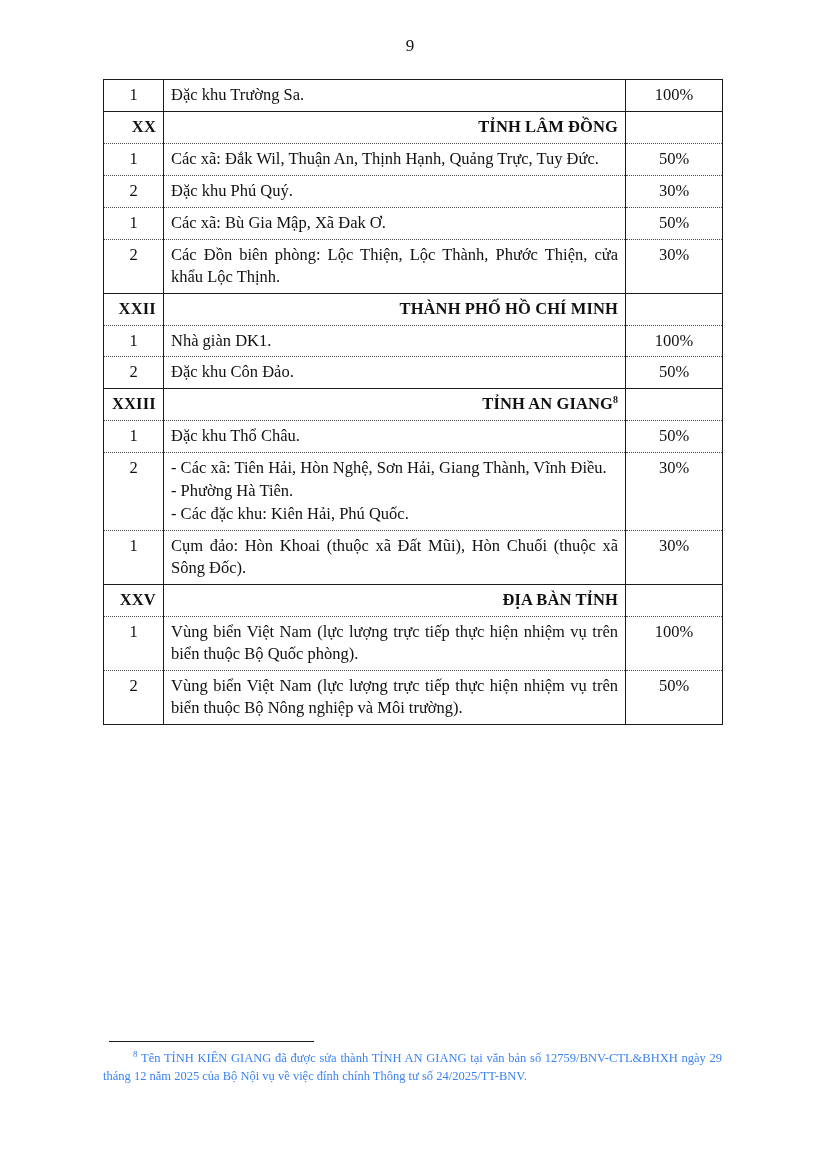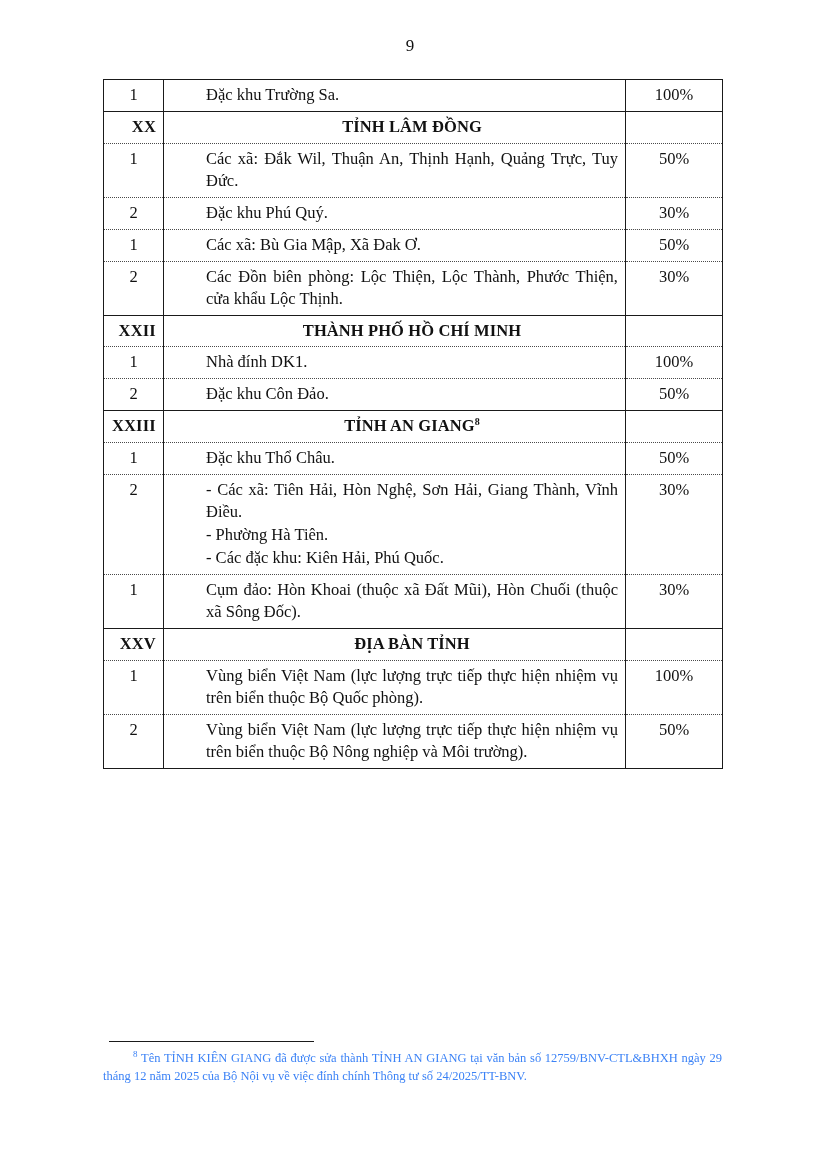--- a/index.html
+++ b/index.html
@@ -81,29 +81,29 @@
     font-weight: bold;
     letter-spacing: 0.2px;
   }
   td.desc {
     text-align: justify;
     text-justify: inter-word;
     hyphens: none;
   }
   td.desc.heading {
     font-weight: bold;
-    text-align: center;
+    text-align: right;
     letter-spacing: 0.1px;
   }
   td.pct {
     text-align: center;
     white-space: nowrap;
   }
 
-  .desc-line { display: block; margin-left: 35px; }
+  .desc-line { display: block; }
   .desc-line + .desc-line { margin-top: 1px; }
 
   sup.fn-marker {
     font-size: 10px;
     vertical-align: super;
     line-height: 0;
     font-weight: bold;
   }
 
   
@@ -193,21 +193,21 @@
           <tr class="sep-solid">
             <td class="idx roman">XXII</td>
             <td class="desc heading">
               <span class="desc-line">THÀNH PHỐ HỒ CHÍ MINH</span>
             </td>
             <td class="pct"></td>
           </tr>
           <tr class="sep-dot">
             <td class="idx">1</td>
             <td class="desc">
-              <span class="desc-line">Nhà đính DK1.</span>
+              <span class="desc-line">Nhà giàn DK1.</span>
             </td>
             <td class="pct">100%</td>
           </tr>
           <tr class="sep-dot">
             <td class="idx">2</td>
             <td class="desc">
               <span class="desc-line">Đặc khu Côn Đảo.</span>
             </td>
             <td class="pct">50%</td>
           </tr>

